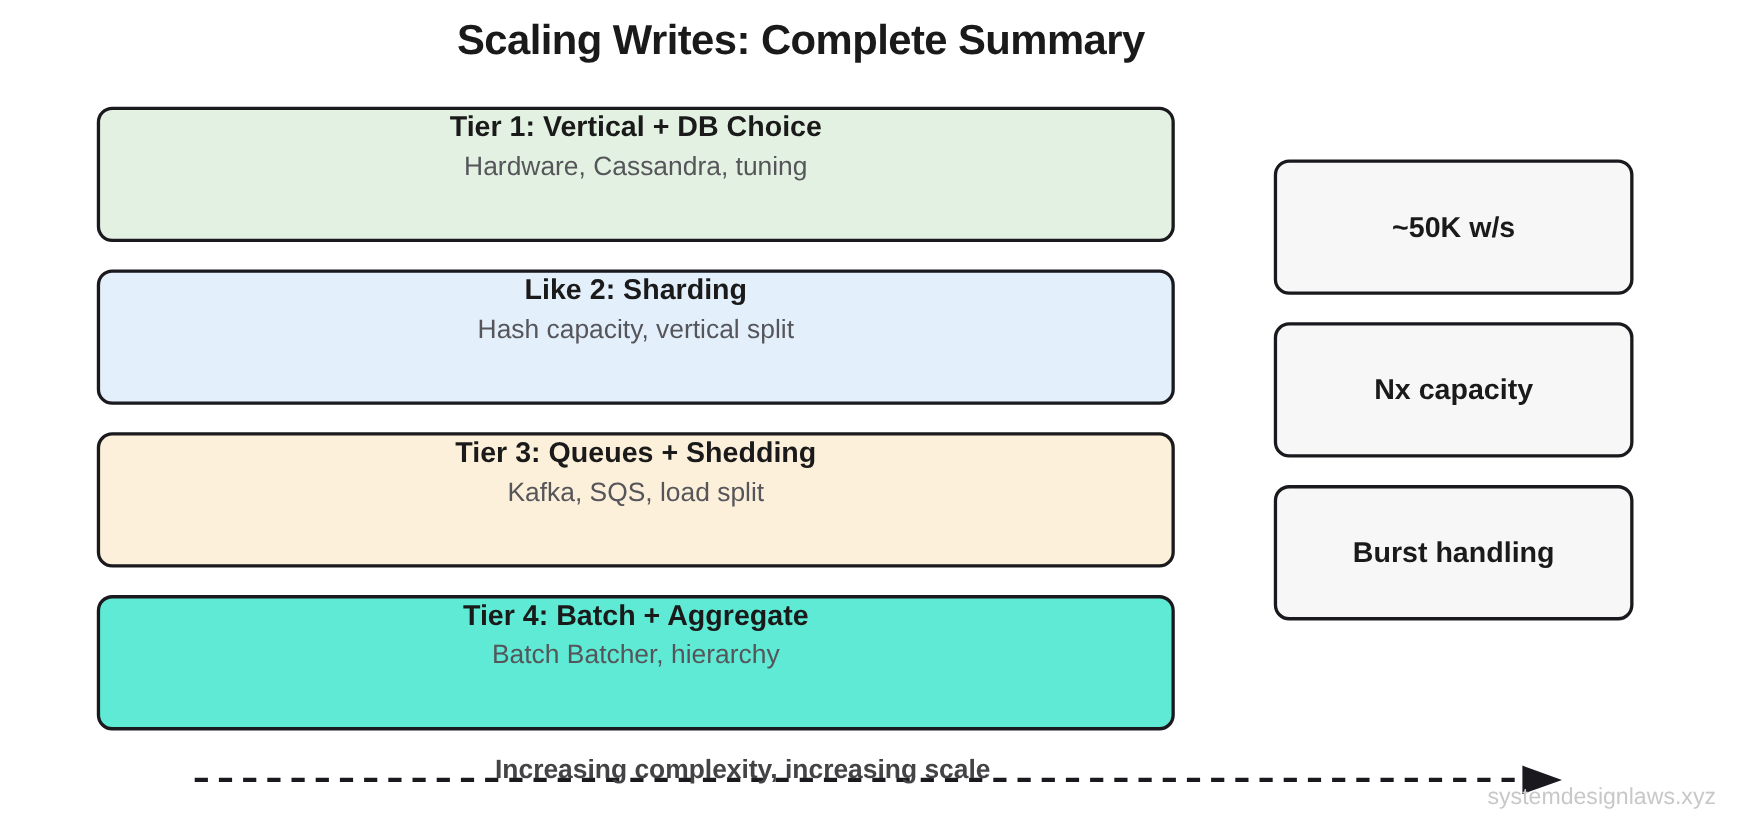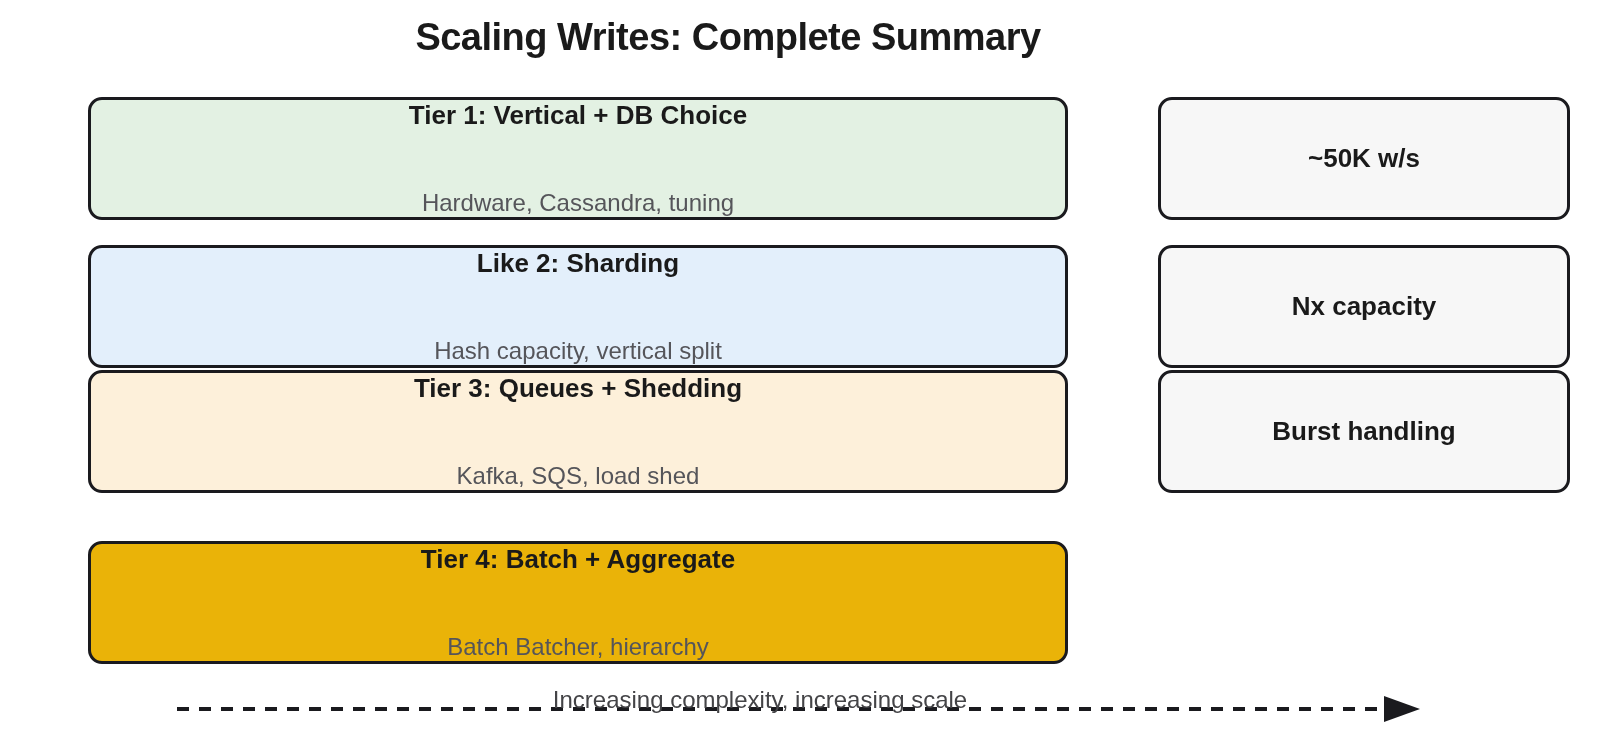--- a/index.html
+++ b/index.html
@@ -17,60 +17,60 @@
     top: 16px; left: 0; width: 1456px;
     text-align: center;
     font-size: 38px; font-weight: 700;
     color: #1a1a1a;
     letter-spacing: -0.5px;
   }
 
   .row { position: absolute; left: 0; width: 1600px; height: 123px; }
   .row-0 { top: 97px; }
   .row-1 { top: 245px; }
-  .row-2 { top: 370px; }
+  .row-2 { top: 393px; }
   .row-3 { top: 541px; }
 
   .tier-box {
     position: absolute;
     left: 88px; width: 980px; height: 123px;
     border: 3.5px solid #1a1a1e;
     border-radius: 14px;
     display: flex; flex-direction: column;
-    align-items: center; justify-content: space-between;
+    align-items: center; justify-content: flex-start;
     gap: 7px;
   }
   .cap-box {
     position: absolute;
-    left: 1158px; width: 412px; height: 123px;
+    left: 1158px; width: 327px; height: 123px;
     background: #f7f7f7;
     border: 3.5px solid #1a1a1e;
     border-radius: 14px;
-    display: flex; align-items: center; justify-content: center;
+    display: flex; align-items: center; justify-content: center; margin-top: 48px;
   }
   .tier-title {
     font-size: 26px; font-weight: 700; color: #1a1a1a;
   }
   .tier-sub {
     font-size: 24px; font-weight: 400; color: #55555a;
   }
   .cap-label {
     font-size: 26px; font-weight: 700; color: #1a1a1a;
   }
 
   .axis-svg {
     position: absolute; top: 0; left: 0;
     width: 1600px; height: 746px;
     pointer-events: none;
   }
   .axis-label {
     position: absolute;
     top: 686px; left: 450px; width: 620px;
-    text-align: center;
-    font-size: 24px; color: #444447;
+    text-align: left;
+    font-size: 24px; color: #444447; font-weight: bold;
   }
   .watermark {
     position: absolute;
     top: 713px; right: 40px;
     font-size: 21px; color: #c8c8c8;
   }
 </style>
 </head>
 <body>
 
@@ -94,35 +94,36 @@
       <div class="tier-sub">Hash capacity, vertical split</div>
     </div>
     <div class="cap-box">
       <div class="cap-label">Nx capacity</div>
     </div>
   </div>
 
   <div class="row row-2">
     <div class="tier-box" style="background-color: rgb(253, 240, 218);">
       <div class="tier-title">Tier 3: Queues + Shedding</div>
-      <div class="tier-sub">Kafka, SQS, load shed</div>
+      <div class="tier-sub">Kafka, SQS, load split</div>
     </div>
     <div class="cap-box">
       <div class="cap-label">Burst handling</div>
     </div>
   </div>
 
   <div class="row row-3">
-    <div class="tier-box" style="background-color: #eab308;">
+    <div class="tier-box" style="background-color: #5eead4;">
       <div class="tier-title">Tier 4: Batch + Aggregate</div>
       <div class="tier-sub">Batch Batcher, hierarchy</div>
     </div>
   </div>
 
   <svg class="axis-svg" viewBox="0 0 1600 746" xmlns="http://www.w3.org/2000/svg" aria-hidden="true">
     <line x1="177" y1="709" x2="1380" y2="709" stroke="#1a1a1e" stroke-width="4" stroke-dasharray="12 10"></line>
     <polygon points="1384,696 1420,709 1384,722" fill="#1a1a1e"></polygon>
   </svg>
 
   <div class="axis-label">Increasing complexity, increasing scale</div>
 
+  <div class="watermark">systemdesignlaws.xyz</div>
 
 </div>
 
 </body></html>

